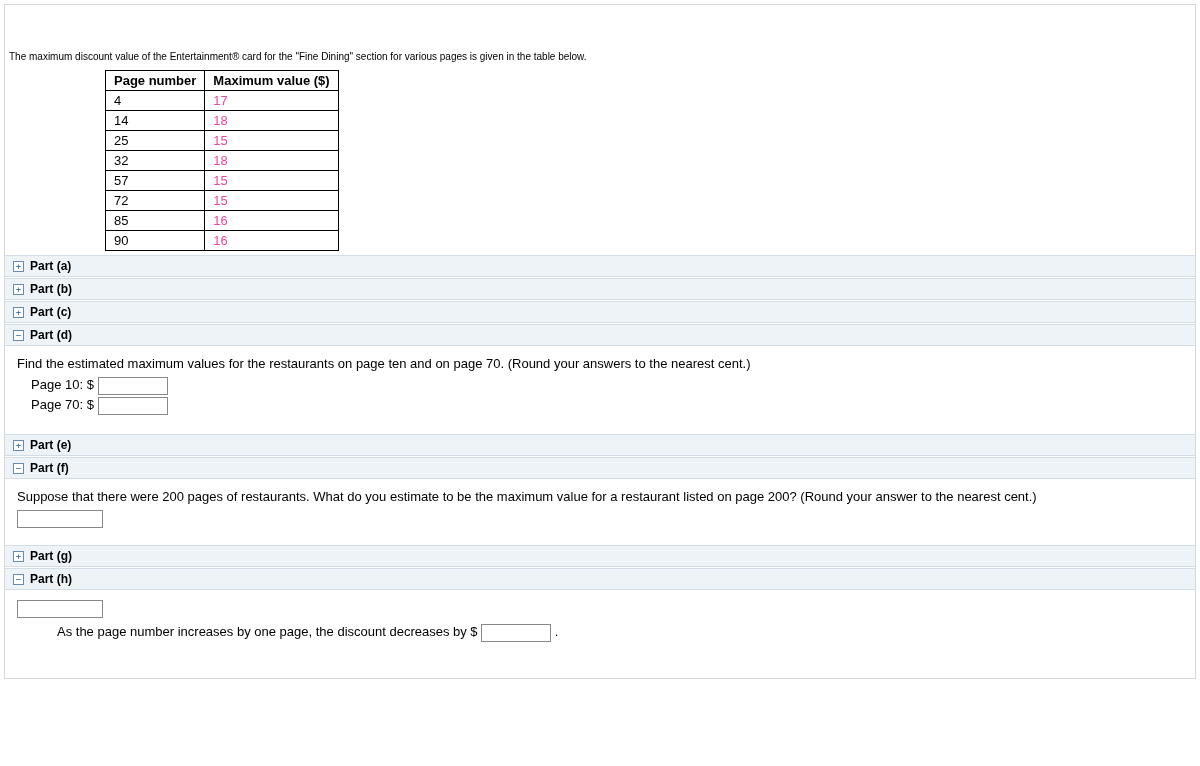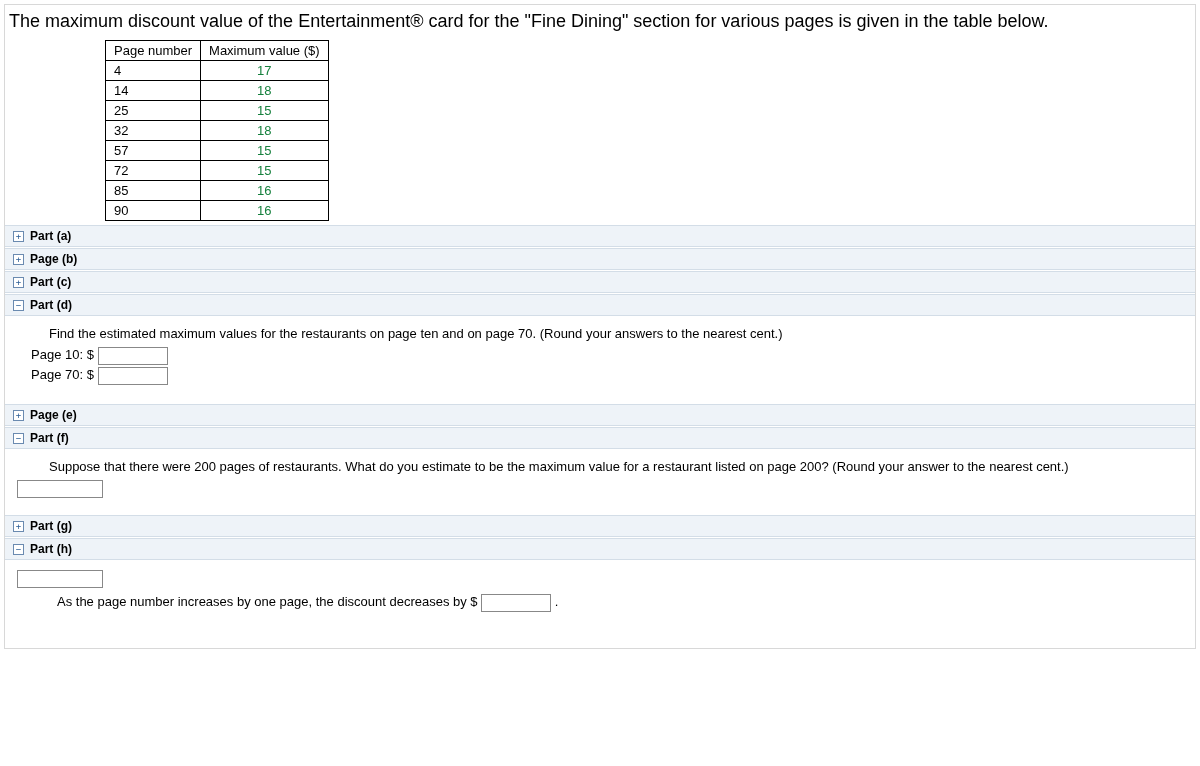--- a/index.html
+++ b/index.html
@@ -11,34 +11,35 @@
     color: #000;
     background: #fff;
   }
   .wrap {
     border: 1px solid #d8d8d8;
     margin: 4px;
     padding: 0 0 20px 0;
   }
   .intro {
     padding: 6px 8px 4px 4px;
-    font-size: 18px;
+    font-size: 10px;
+    margin-top: 40px;
   }
   table.data {
     border-collapse: collapse;
     margin: 4px 0 4px 100px;
   }
   table.data th, table.data td {
     border: 1px solid #000;
     padding: 2px 8px;
     text-align: left;
     font-size: 13px;
   }
-  table.data th { font-weight: normal; }
-  table.data td.val { color: #15803d; text-align: center; }
+  table.data th { font-weight: bold; }
+  table.data td.val { color: #ec4899; }
   .below {
     padding: 2px 4px 12px 4px;
     font-size: 13px;
   }
   .part-bar {
     background: #eef3f8;
     border-top: 1px solid #d3dde7;
     border-bottom: 1px solid #d3dde7;
     padding: 3px 8px;
     margin: 1px 0 0 0;
@@ -60,21 +61,21 @@
     font-size: 9px;
     line-height: 1;
     color: #2b5d95;
     font-weight: normal;
     font-family: monospace;
   }
   .part-content {
     padding: 10px 12px 16px 12px;
     font-size: 13px;
   }
-  .q-text { margin-bottom: 6px; margin-left: 32px; }
+  .q-text { margin-bottom: 6px; }
   .field-row { margin: 2px 0 2px 14px; }
   input.answer {
     width: 70px;
     height: 18px;
     border: 1px solid #888;
     font-size: 12px;
     padding: 1px 3px;
     vertical-align: middle;
   }
   .interp { margin-top: 18px; }
@@ -129,21 +130,21 @@
     </table>
 
 
   <div class="part-bar">
     <span class="toggle-box">+</span>
     <span>Part (a)</span>
   </div>
 
   <div class="part-bar">
     <span class="toggle-box">+</span>
-    <span>Page (b)</span>
+    <span>Part (b)</span>
   </div>
 
   <div class="part-bar">
     <span class="toggle-box">+</span>
     <span>Part (c)</span>
   </div>
 
   <div class="part-bar">
     <span class="toggle-box">−</span>
     <span>Part (d)</span>
@@ -155,21 +156,21 @@
       <input class="answer" type="text" style="">
     </div>
     <div class="field-row">
       <span>Page 70: $</span>
       <input class="answer" type="text" style="">
     </div>
   </div>
 
   <div class="part-bar">
     <span class="toggle-box">+</span>
-    <span>Page (e)</span>
+    <span>Part (e)</span>
   </div>
 
   <div class="part-bar">
     <span class="toggle-box">−</span>
     <span>Part (f)</span>
   </div>
   <div class="part-content">
     <div class="q-text">Suppose that there were 200 pages of restaurants. What do you estimate to be the maximum value for a restaurant listed on page 200? (Round your answer to the nearest cent.)</div>
     <div>
       <input class="answer" style="width: 86px;" type="text">

